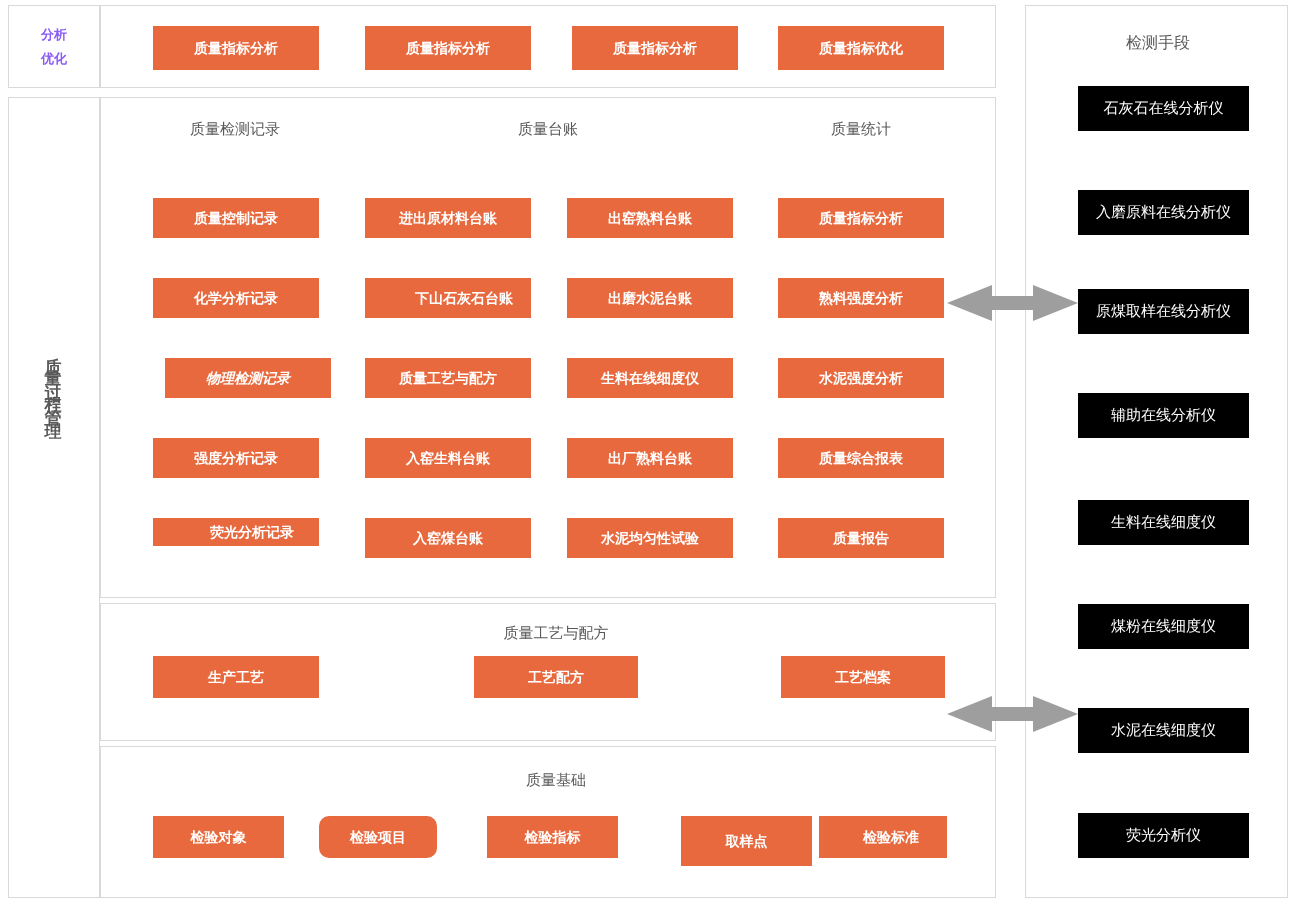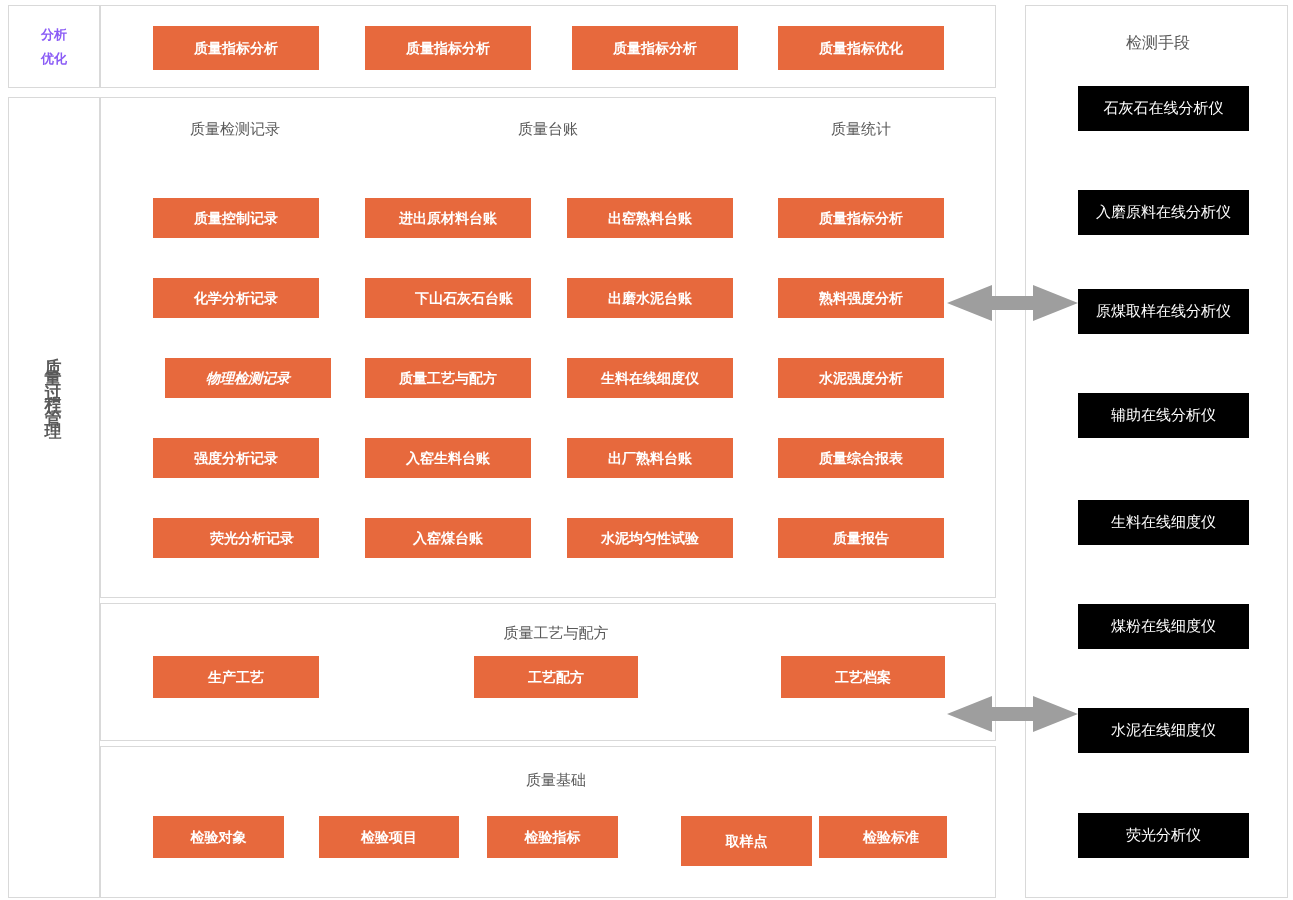--- a/index.html
+++ b/index.html
@@ -118,37 +118,37 @@
   <div class="node" style="left:64px;  top:260px; width:166px; height:40px;font-style:italic;">物理检测记录</div>
   <div class="node" style="left:264px; top:260px; width:166px; height:40px;">质量工艺与配方</div>
   <div class="node" style="left:466px; top:260px; width:166px; height:40px;">生料在线细度仪</div>
   <div class="node" style="left:677px; top:260px; width:166px; height:40px;">水泥强度分析</div>
 
   <div class="node" style="left:52px;  top:340px; width:166px; height:40px;">强度分析记录</div>
   <div class="node" style="left:264px; top:340px; width:166px; height:40px;">入窑生料台账</div>
   <div class="node" style="left:466px; top:340px; width:166px; height:40px;">出厂熟料台账</div>
   <div class="node" style="left:677px; top:340px; width:166px; height:40px;">质量综合报表</div>
 
-  <div class="node" style="left:52px;  top:420px; width:166px; height:40px;padding-left:32px;">荧光分析记录</div>
+  <div class="node" style="left:52px;  top:420px; width:166px; height:28px;padding-left:32px;">荧光分析记录</div>
   <div class="node" style="left:264px; top:420px; width:166px; height:40px;">入窑煤台账</div>
   <div class="node" style="left:466px; top:420px; width:166px; height:40px;">水泥均匀性试验</div>
   <div class="node" style="left:677px; top:420px; width:166px; height:40px;">质量报告</div>
 </div>
 
 <div class="panel" style="left:100px; top:603px; width:896px; height:138px;">
   <div class="heading" style="left:365px; top:20px;">质量工艺与配方</div>
   <div class="node" style="left:52px;  top:52px; width:166px; height:42px;">生产工艺</div>
   <div class="node" style="left:373px; top:52px; width:164px; height:42px;">工艺配方</div>
   <div class="node" style="left:680px; top:52px; width:164px; height:42px;">工艺档案</div>
 </div>
 
 <div class="panel" style="left:100px; top:746px; width:896px; height:152px;">
   <div class="heading" style="left:365px; top:24px;">质量基础</div>
   <div class="node" style="left:52px;  top:69px; width:131px; height:42px;">检验对象</div>
-  <div class="node" style="left:218px; top:69px; width:140px; height:42px;">检验项目</div>
+  <div class="node" style="left:218px; top:69px; width:118px; height:42px;border-radius:10px;">检验项目</div>
   <div class="node" style="left:386px; top:69px; width:131px; height:42px;">检验指标</div>
   <div class="node" style="left:580px; top:69px; width:131px; height:50px;">取样点</div>
   <div class="node" style="left:718px; top:69px; width:128px; height:42px;padding-left:16px;">检验标准</div>
 </div>
 
 <div class="panel" style="left:1025px; top:5px; width:263px; height:893px;">
   <div class="heading" style="left:42px; top:27px; font-size:16px;">检测手段</div>
   <div class="instrument" style="top:80px;">石灰石在线分析仪</div>
   <div class="instrument" style="top:184px;">入磨原料在线分析仪</div>
   <div class="instrument" style="top:283px;">原煤取样在线分析仪</div>

